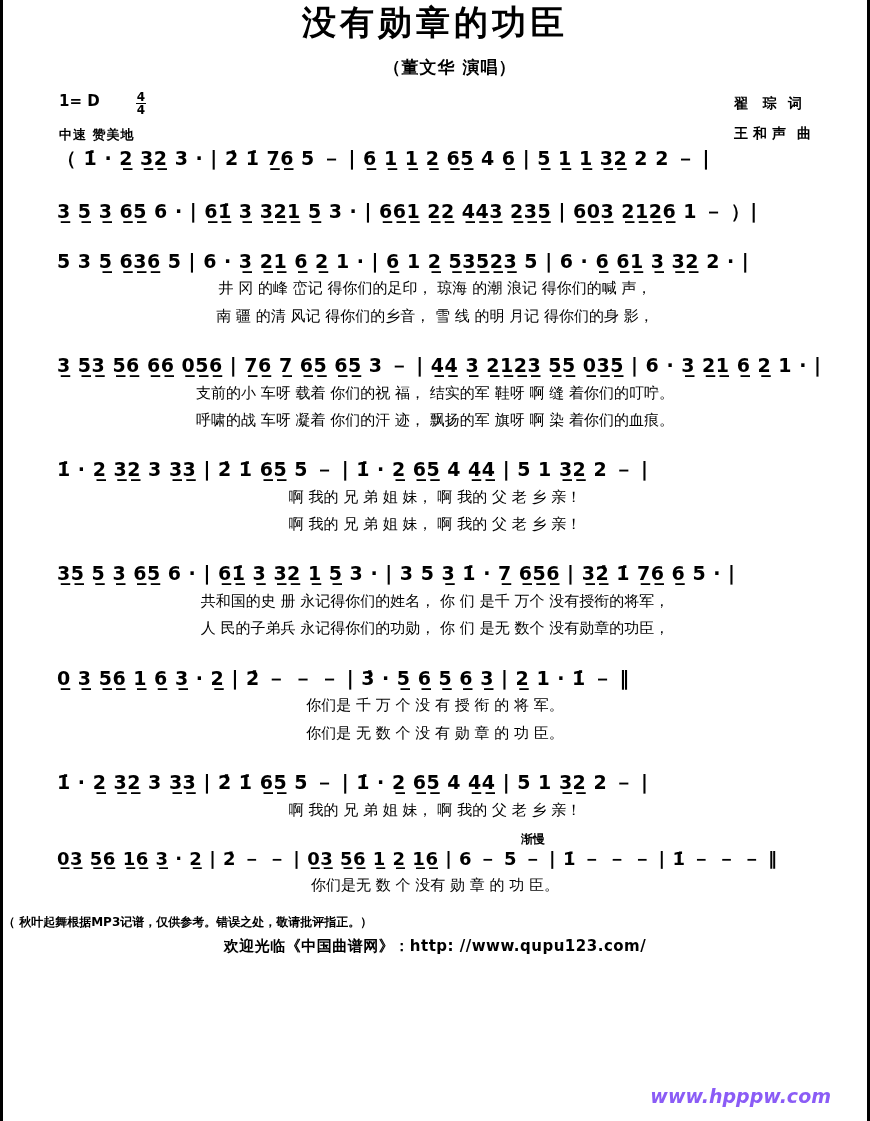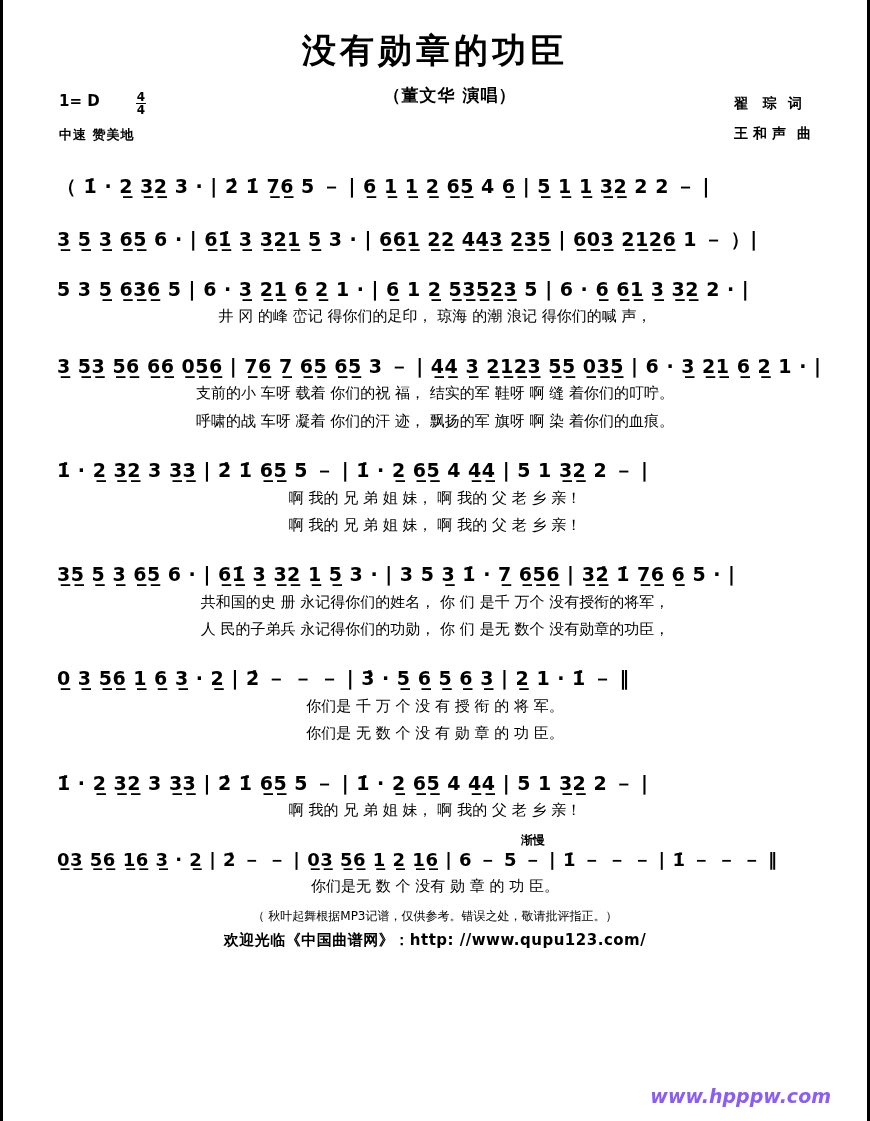--- a/index.html
+++ b/index.html
@@ -21,21 +21,20 @@
     height: 1121px;
     box-sizing: border-box;
     border-left: 3px solid #000;
     border-right: 3px solid #000;
   }
   .title {
     text-align: center;
     font-size: 34px;
     font-weight: bold;
     letter-spacing: 4px;
-    padding-top: 28px;
     font-family: Liberation Serif, serif;
   }
   .singer {
     text-align: center;
     font-size: 17px;
     font-weight: bold;
     margin-top: 10px;
     letter-spacing: 1px;
     padding-left: 30px;
   }
@@ -102,24 +101,24 @@
     margin-top: 4px;
     line-height: 1.55;
     text-align: center;
   }
   .row {
     margin-top: 18px;
   }
   .row.first { margin-top: 26px; }
 
   .footnote {
-    text-align: center;
+    text-align: left;
     font-size: 12px;
-    font-weight: normal;
-    margin-top: 10px;
+    font-weight: bold;
+    margin-top: 16px;
   }
   .weburl {
     text-align: center;
     font-size: 15px;
     font-weight: bold;
     margin-top: 6px;
     letter-spacing: 0.5px;
   }
   .watermark {
     position: absolute;
@@ -174,20 +173,21 @@
       <div class="notes">（ 1̇ ·    2̲ 3̲2̲ 3 ·   | 2̇   1̇   7̲6̲ 5 －  | 6̲ 1̲  1̲ 2̲ 6̲5̲   4   6̲ | 5̲ 1̲ 1̲ 3̲2̲ 2   2 － |</div>
     </div>
 
     <div class="row rowwrap">
       <div class="notes">3̲ 5̲ 3̲ 6̲5̲ 6 ·   | 6̲1̲̇ 3̲ 3̲2̲1̲ 5̲ 3 ·   | 6̲6̲1̲ 2̲2̲ 4̲4̲3̲ 2̲3̲5̲ | 6̲0̲3̲ 2̲1̲2̲6̲ 1 － ）|</div>
     </div>
 
     <div class="row rowwrap" style="margin-top:26px;">
       <div class="notes">5   3   5̲ 6̲3̲6̲ 5 | 6 · 3̲ 2̲1̲ 6̲ 2̲ 1 ·   | 6̲ 1  2̲ 5̲3̲5̲2̲3̲ 5 | 6 · 6̲ 6̲1̲ 3̲ 3̲2̲ 2 ·  |</div>
       <div class="lyric">井 冈 的峰   峦记  得你们的足印，   琼海 的潮     浪记  得你们的喊  声，</div>
+      <div class="lyric">南 疆 的清   风记  得你们的乡音，   雪 线 的明     月记  得你们的身  影，</div>
     </div>
 
     <div class="row rowwrap" style="margin-top:26px;">
       <div class="notes">3̲ 5̲3̲ 5̲6̲ 6̲6̲ 0̲5̲6̲ | 7̲6̲ 7̲ 6̲5̲ 6̲5̲ 3 － | 4̲4̲ 3̲ 2̲1̲2̲3̲ 5̲5̲ 0̲3̲5̲ | 6 · 3̲ 2̲1̲ 6̲ 2̲ 1 ·   |</div>
       <div class="lyric">支前的小   车呀 载着 你们的祝     福， 结实的军     鞋呀  啊   缝 着你们的叮咛。</div>
       <div class="lyric">呼啸的战   车呀 凝着 你们的汗     迹， 飘扬的军     旗呀  啊   染 着你们的血痕。</div>
     </div>
 
     <div class="row rowwrap" style="margin-top:26px;">
       <div class="notes">1̇ ·    2̲ 3̲2̲ 3  3̲3̲ | 2̇   1̇   6̲5̲ 5 － | 1̇ ·    2̲ 6̲5̲ 4  4̲4̲ | 5  1  3̲2̲ 2 － |</div>

